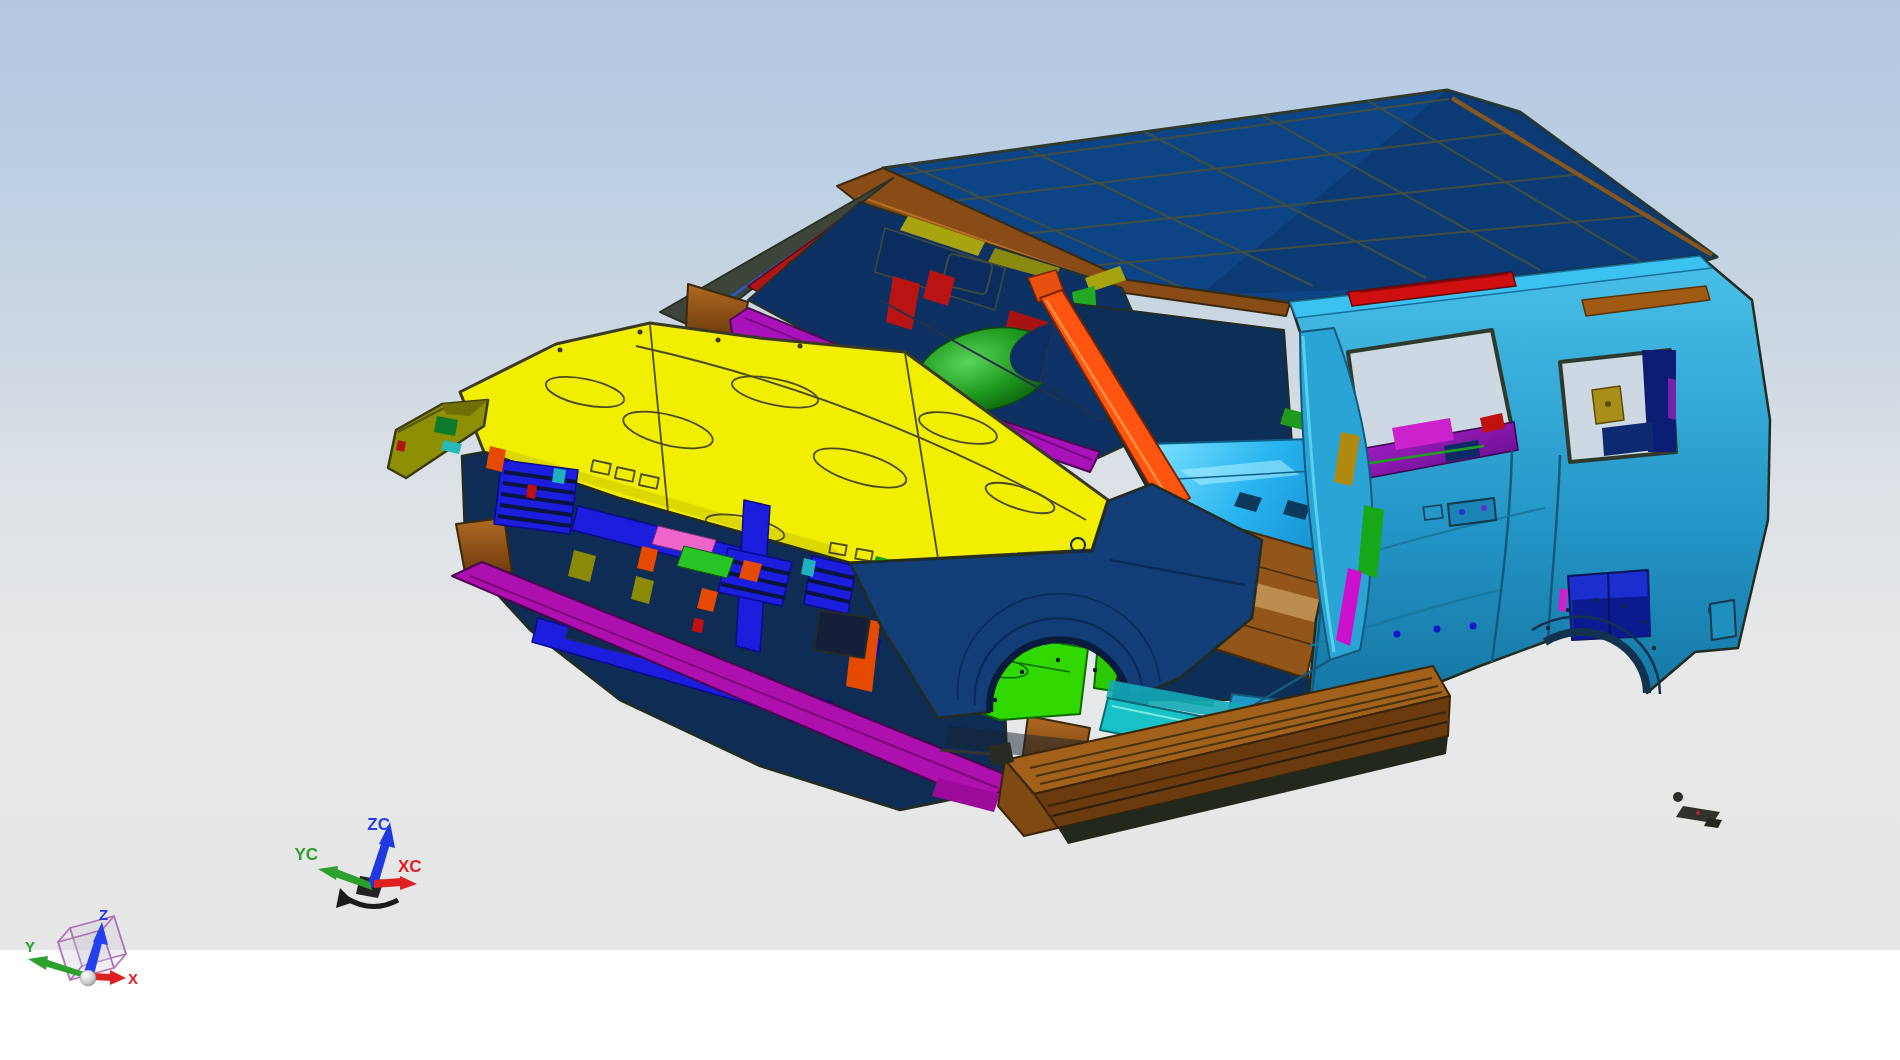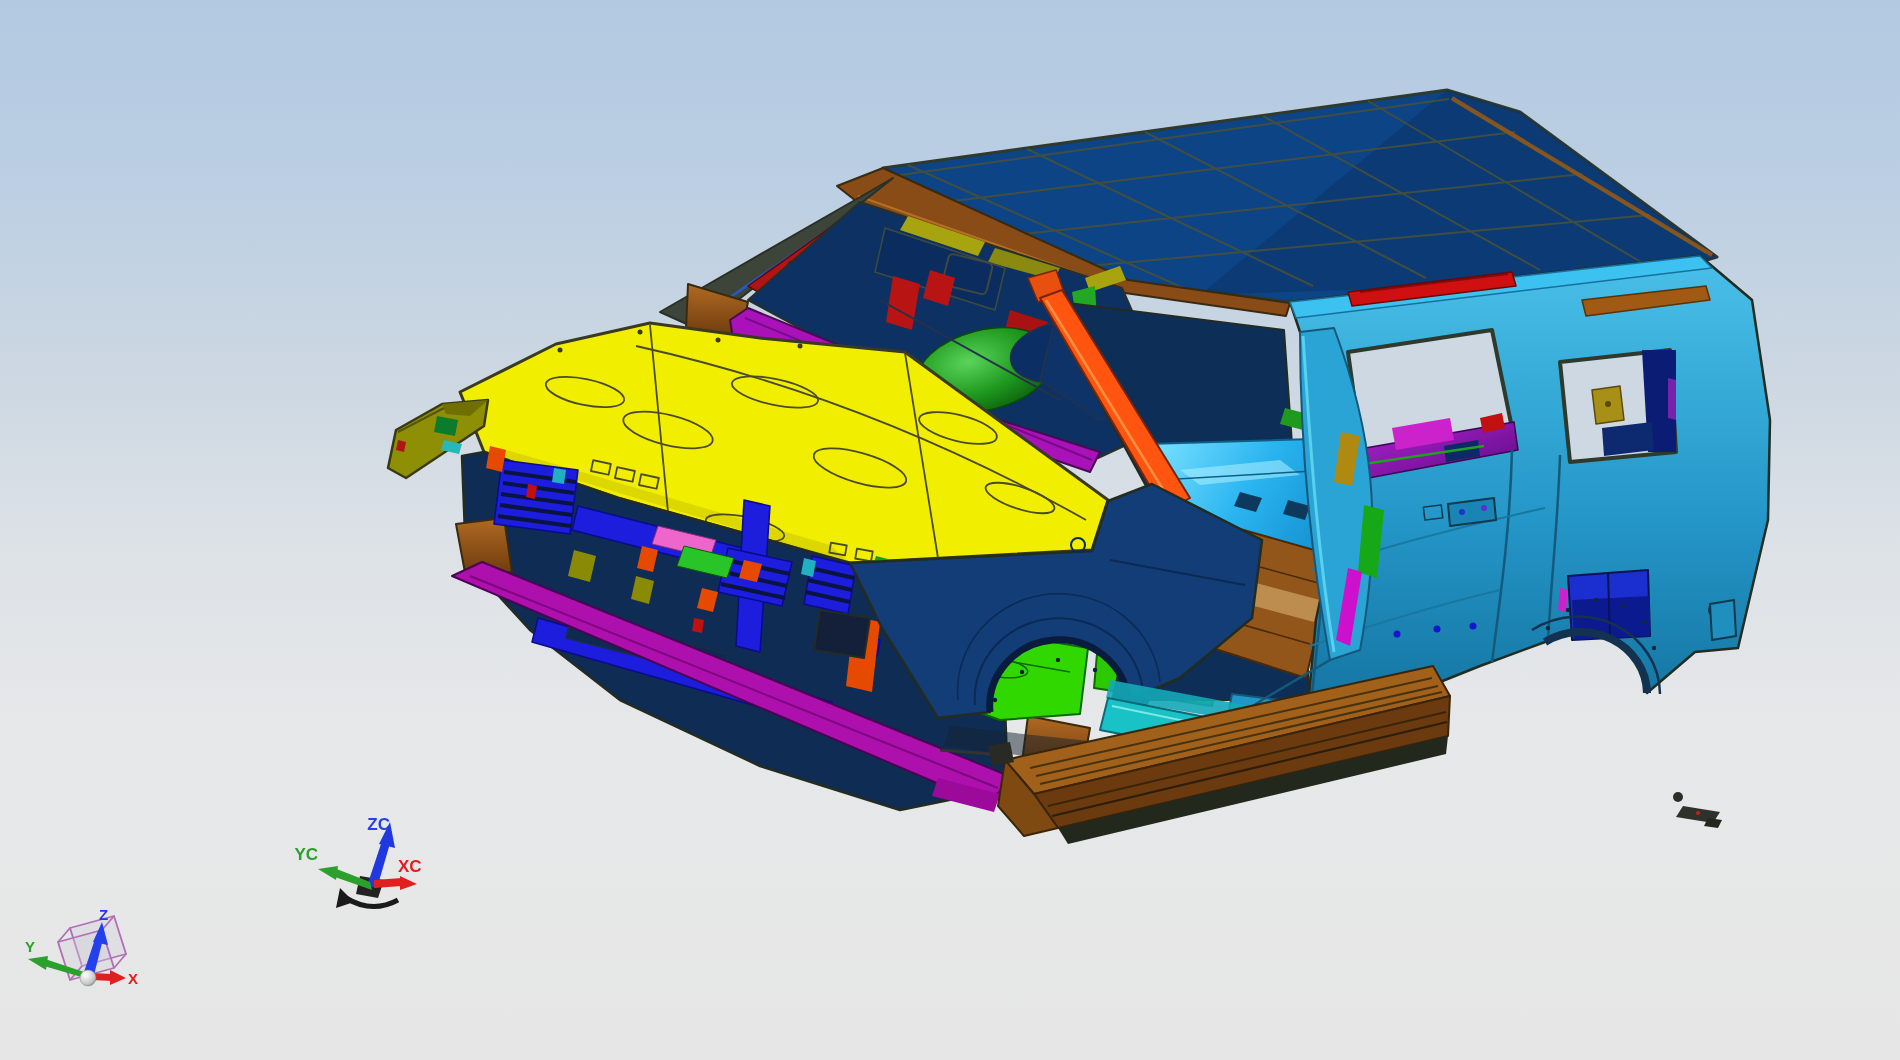--- a/index.html
+++ b/index.html
@@ -1,17 +1,17 @@
 <!DOCTYPE html>
 <html><head>
 <meta charset="utf-8">
 <style>
   html,body{margin:0;padding:0;width:1900px;height:1060px;overflow:hidden;
     font-family:"Liberation Sans",sans-serif;}
-  .viewport{position:relative;width:1900px;height:1060px;
+  .viewport{position:relative;width:1900px;height:950px;
     background:linear-gradient(180deg,#b2c9e1 0%,#bccfe3 18%,#ccd7e2 35%,#dde2e7 52%,#e7e8e9 70%,#e6e6e6 100%);}
   svg{position:absolute;left:0;top:0;}
   text{font-family:"Liberation Sans",sans-serif;font-weight:bold;}
   .triad-label{font-size:17px;}
   .vtriad-label{font-size:15px;}
 </style>
 </head>
 <body>
 
 <div class="viewport">

